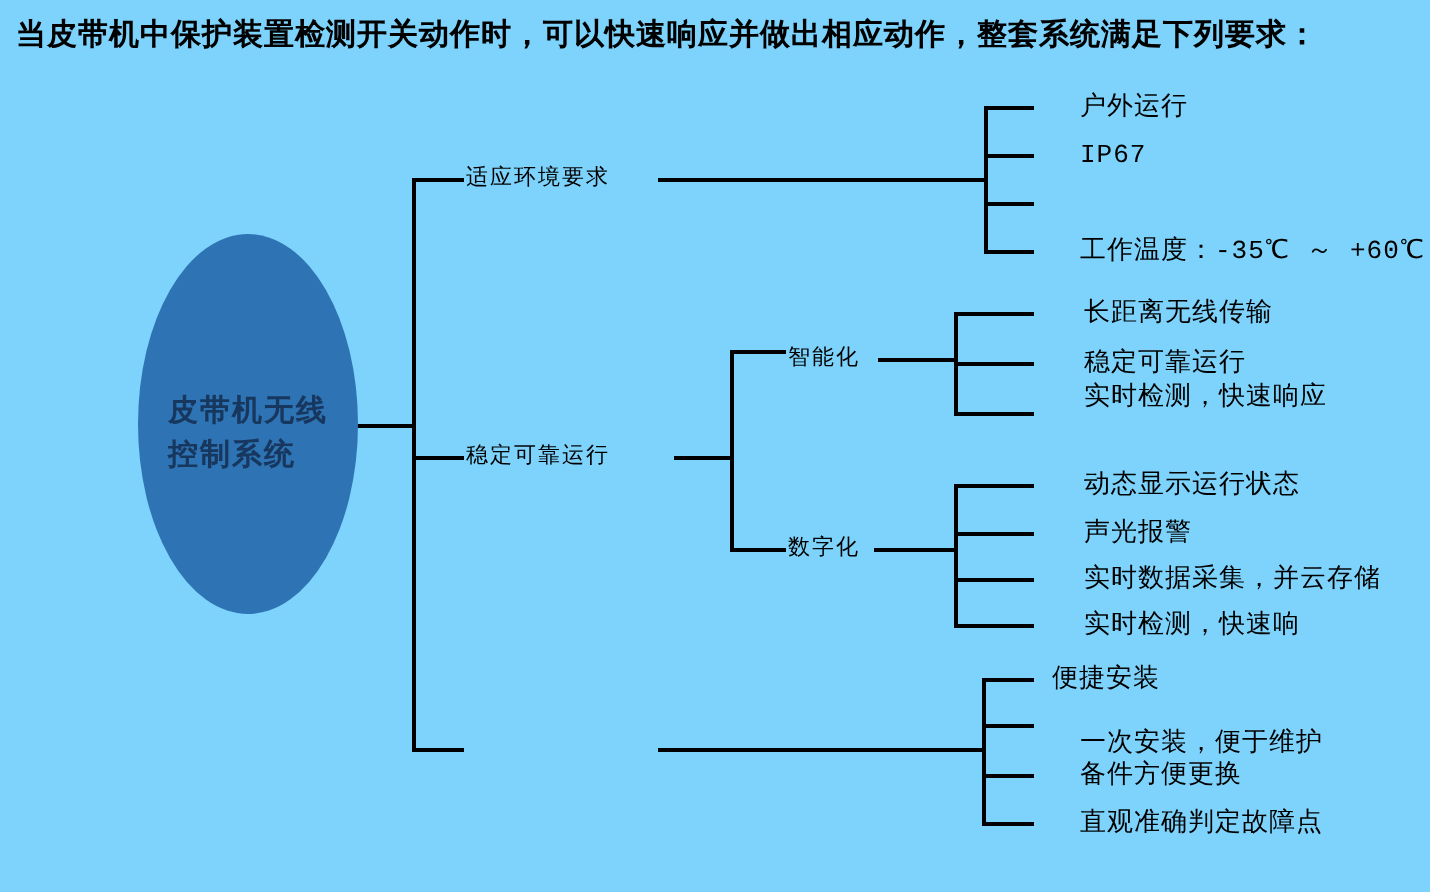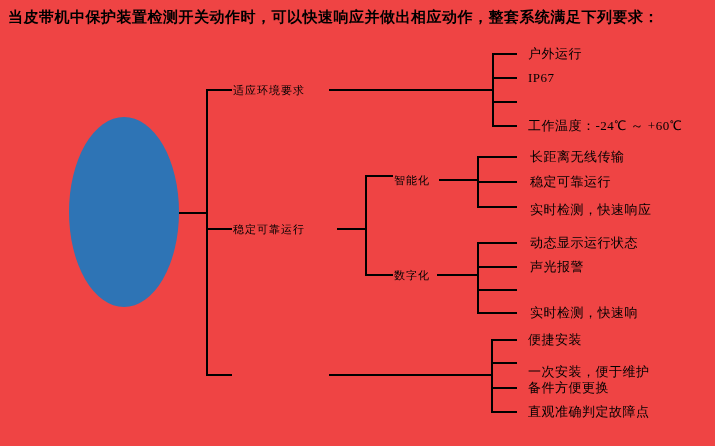--- a/index.html
+++ b/index.html
@@ -1,38 +1,39 @@
 <!DOCTYPE html>
 <html><head>
 <meta charset="utf-8">
 <style>
   html,body{margin:0;padding:0;background:#ffffff;}
   .stage{
     position:relative;
     width:715px;height:446px;
-    background:#ef4444;
-    font-family:Liberation Serif, serif;
+    background:#7dd3fc;
+    font-family:Liberation Mono, monospace;
     color:#000;
     overflow:hidden;
   }
   .title{
     position:absolute;left:8px;top:8px;width:704px;
     font-size:15px;font-weight:bold;letter-spacing:0.5px;
     white-space:nowrap;
   }
   .lines{position:absolute;left:0;top:0;}
   .node-label{
     position:absolute;
     font-size:11px;line-height:18px;white-space:nowrap;
     letter-spacing:1px;
   }
   .leaf-label{
     position:absolute;
     font-size:13px;line-height:16px;white-space:nowrap;
     letter-spacing:0.5px;
+    margin-left:12px;
   }
   .root-label{
     position:absolute;left:84px;top:196px;
     font-size:15px;line-height:22px;font-weight:bold;
     letter-spacing:1px;white-space:nowrap;
   }
 </style>
 </head>
 <body>
 
@@ -60,37 +61,42 @@
       <path d="M438 275 H478"></path>
       <path d="M478 243 V313 M478 243 H516 M478 267 H516 M478 290 H516 M478 313 H516"></path>
 
       <path d="M207 375 H231"></path>
       <path d="M330 375 H492"></path>
       <path d="M492 340 V412 M492 340 H516 M492 363 H516 M492 388 H516 M492 412 H516"></path>
     </g>
     <ellipse cx="124" cy="212" rx="55" ry="95" fill="#2E74B5"></ellipse>
   </svg>
 
+  <div class="root-label" style="color:#17375E">
+    <div>皮带机无线</div>
+    <div>控制系统</div>
+  </div>
 
   <div class="node-label" style="left:233px;top:81px">适应环境要求</div>
   <div class="node-label" style="left:233px;top:220px">稳定可靠运行</div>
 
   <div class="node-label" style="left:394px;top:171px">智能化</div>
   <div class="node-label" style="left:394px;top:266px">数字化</div>
 
   <div class="leaf-label" style="left:528px;top:46px">户外运行</div>
   <div class="leaf-label" style="left:528px;top:70px">IP67</div>
-  <div class="leaf-label" style="left:528px;top:118px">工作温度：-24℃ ～ +60℃</div>
+  <div class="leaf-label" style="left:528px;top:118px">工作温度：-35℃ ～ +60℃</div>
 
   <div class="leaf-label" style="left:530px;top:149px">长距离无线传输</div>
   <div class="leaf-label" style="left:530px;top:174px">稳定可靠运行</div>
-  <div class="leaf-label" style="left:530px;top:202px">实时检测，快速响应</div>
+  <div class="leaf-label" style="left:530px;top:191px">实时检测，快速响应</div>
 
   <div class="leaf-label" style="left:530px;top:235px">动态显示运行状态</div>
   <div class="leaf-label" style="left:530px;top:259px">声光报警</div>
+  <div class="leaf-label" style="left:530px;top:282px">实时数据采集，并云存储</div>
   <div class="leaf-label" style="left:530px;top:305px">实时检测，快速响</div>
 
-  <div class="leaf-label" style="left:528px;top:332px">便捷安装</div>
+  <div class="leaf-label" style="left:514px;top:332px">便捷安装</div>
   <div class="leaf-label" style="left:528px;top:364px">一次安装，便于维护</div>
   <div class="leaf-label" style="left:528px;top:404px">直观准确判定故障点</div>
   <div class="leaf-label" style="left:528px;top:380px">备件方便更换</div>
 
 </div>
 
 </body></html>

